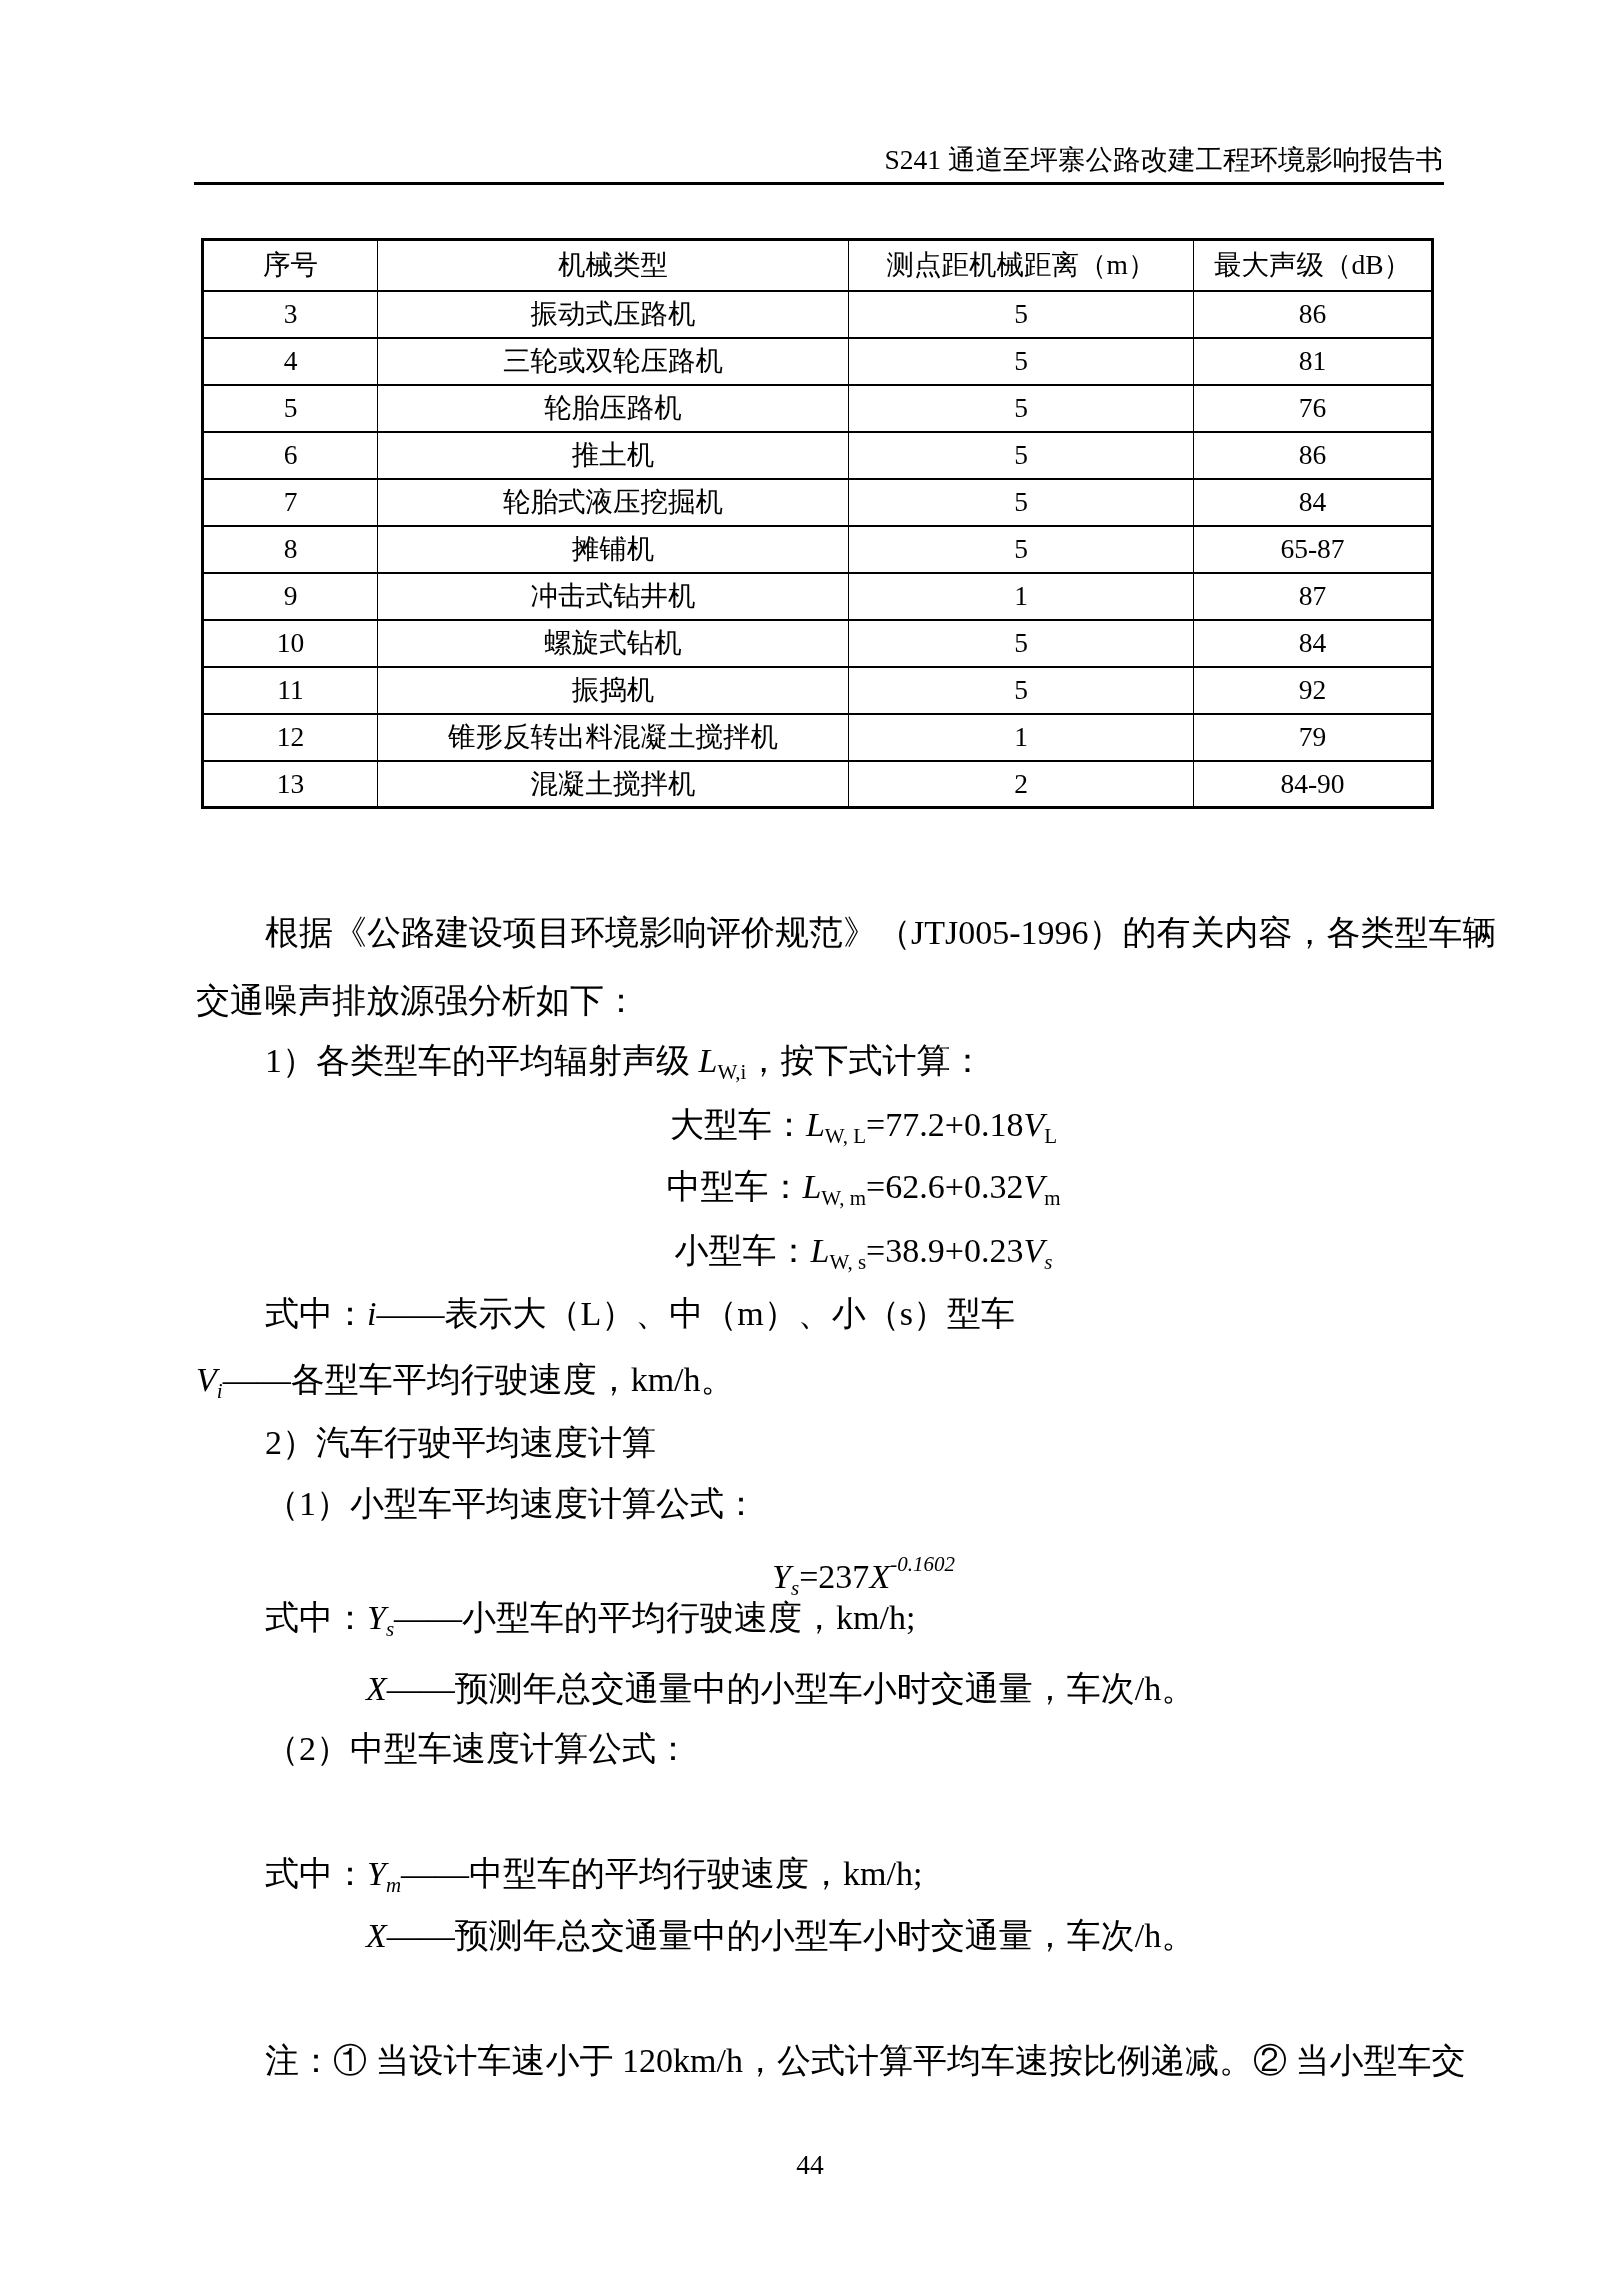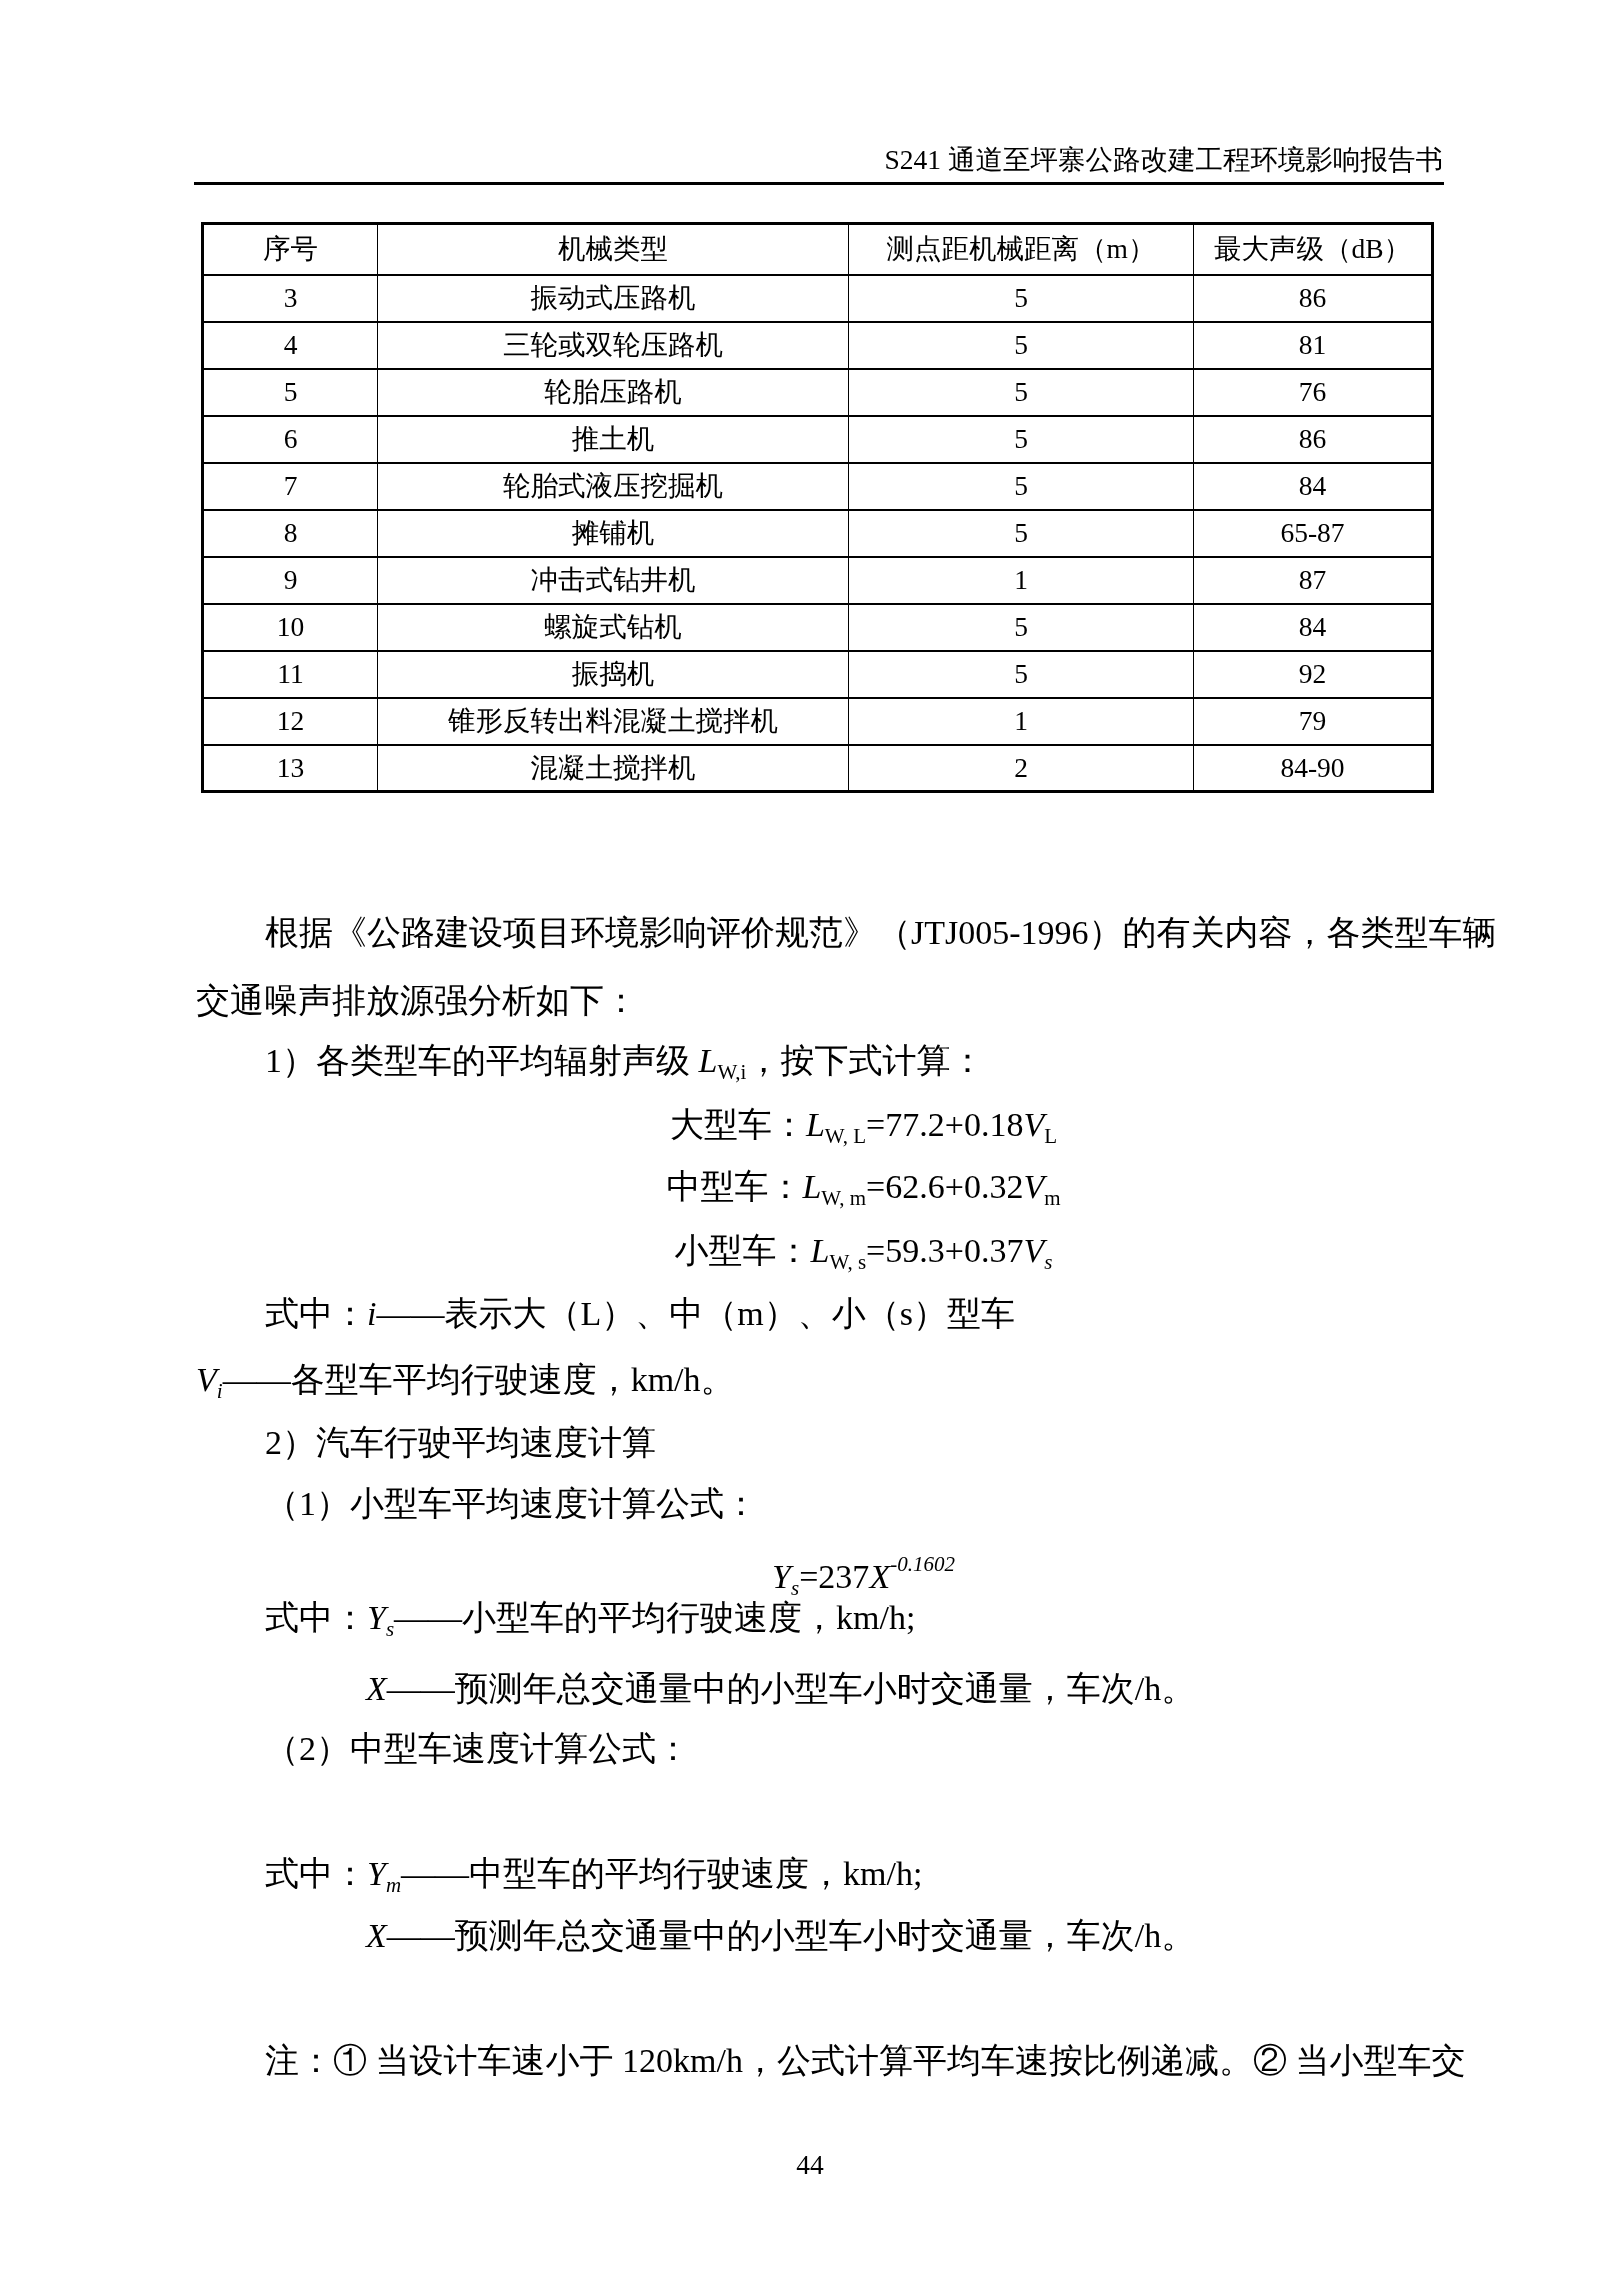--- a/index.html
+++ b/index.html
@@ -19,21 +19,21 @@
     white-space:nowrap;
   }
   .head-rule {
     position:absolute;
     left:194px; top:182px;
     width:1250px; height:3.3px;
     background:#000;
   }
   table.noise {
     position:absolute;
-    left:201px; top:222px;
+    left:201px; top:238px;
     width:1230px;
     border-collapse:collapse;
     table-layout:fixed;
     border:3.3px solid #000;
     padding-left:12px;
   }
   table.noise td, table.noise th {
     border:1.3px solid #000;
     border-top:2.6px solid #000;
     border-bottom:2.6px solid #000;
@@ -168,21 +168,21 @@
 
   <div class="line formula" style="top:1105px">
     <span>大型车：</span><span class="it">L</span><span class="sub">W, L</span><span>=77.2+0.18</span><span class="it">V</span><span class="sub">L</span>
   </div>
 
   <div class="line formula" style="top:1167px">
     <span>中型车：</span><span class="it">L</span><span class="sub">W, m</span><span>=62.6+0.32</span><span class="it">V</span><span class="sub">m</span>
   </div>
 
   <div class="line formula" style="top:1231px">
-    <span>小型车：</span><span class="it">L</span><span class="sub">W, s</span><span>=59.3+0.37</span><span class="it">V</span><span class="sub it">s</span>
+    <span>小型车：</span><span class="it">L</span><span class="sub">W, s</span><span>=38.9+0.23</span><span class="it">V</span><span class="sub it">s</span>
   </div>
 
   <div class="line ind2" style="top:1294px">
     <span>式中：</span><span class="it">i</span><span>——表示大（L）、中（m）、小（s）型车</span>
   </div>
 
   <div class="line" style="top:1360px">
     <span class="it">V</span><span class="sub it">i</span><span>——各型车平均行驶速度，km/h。</span>
   </div>
 

